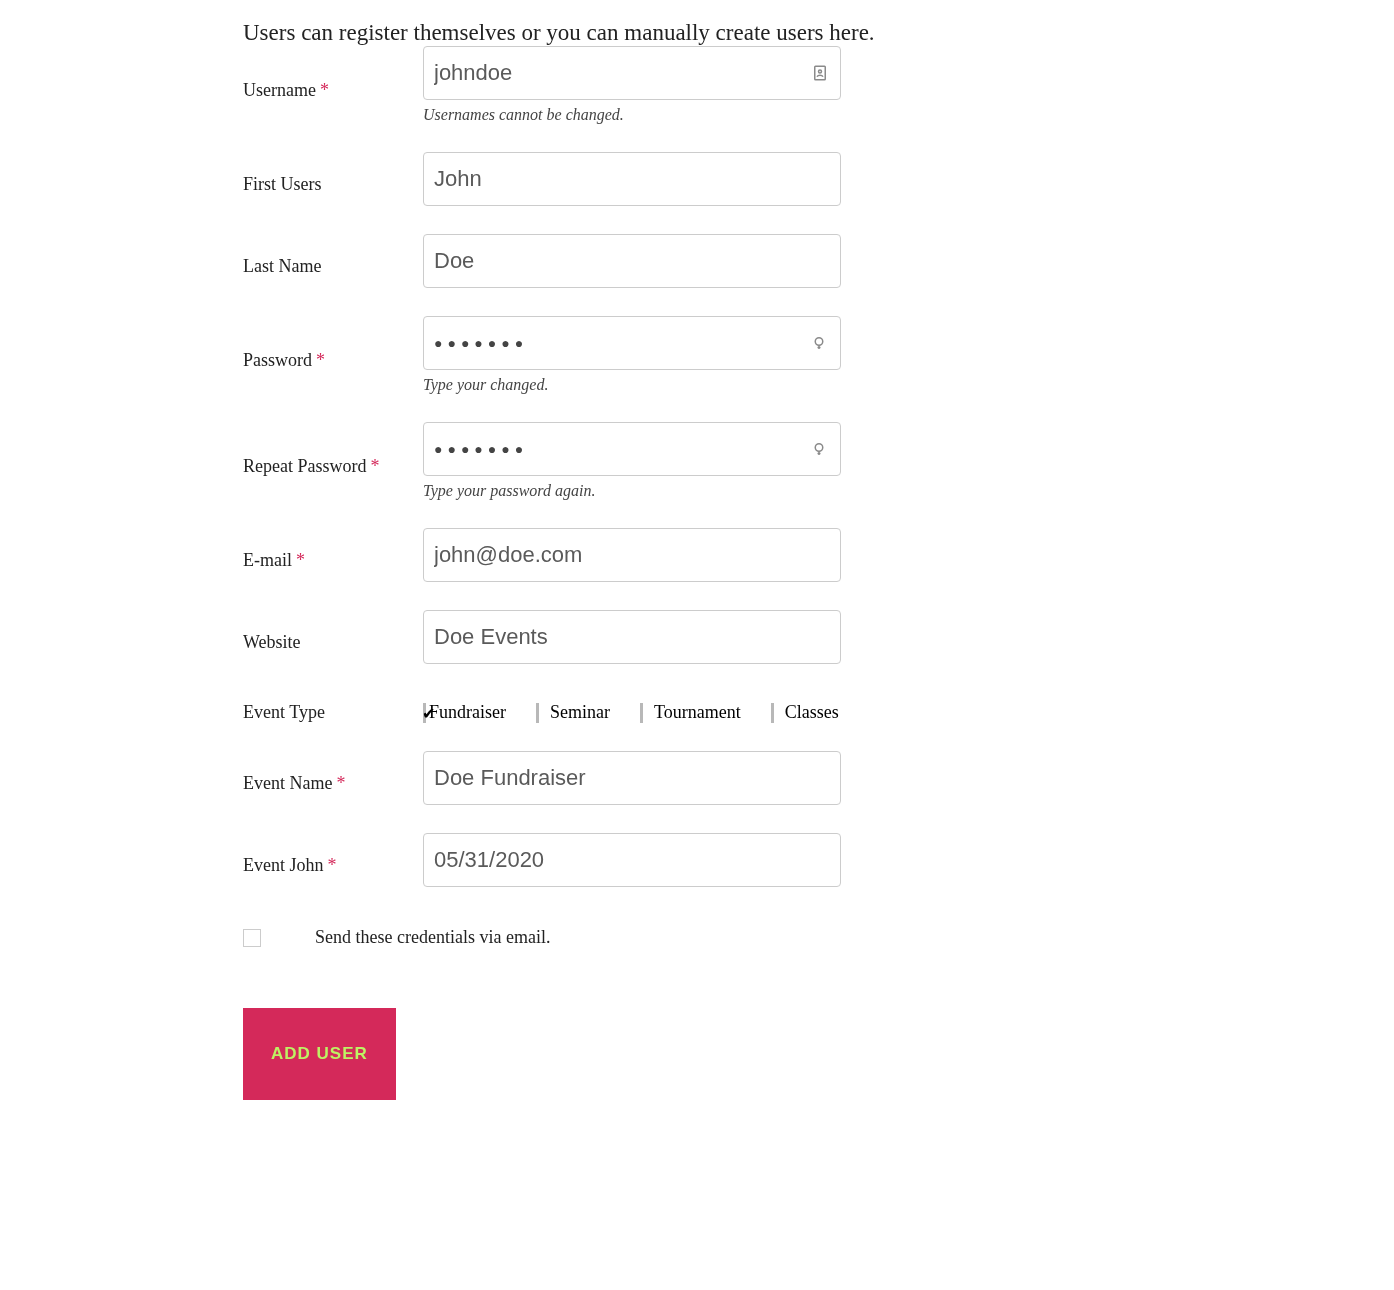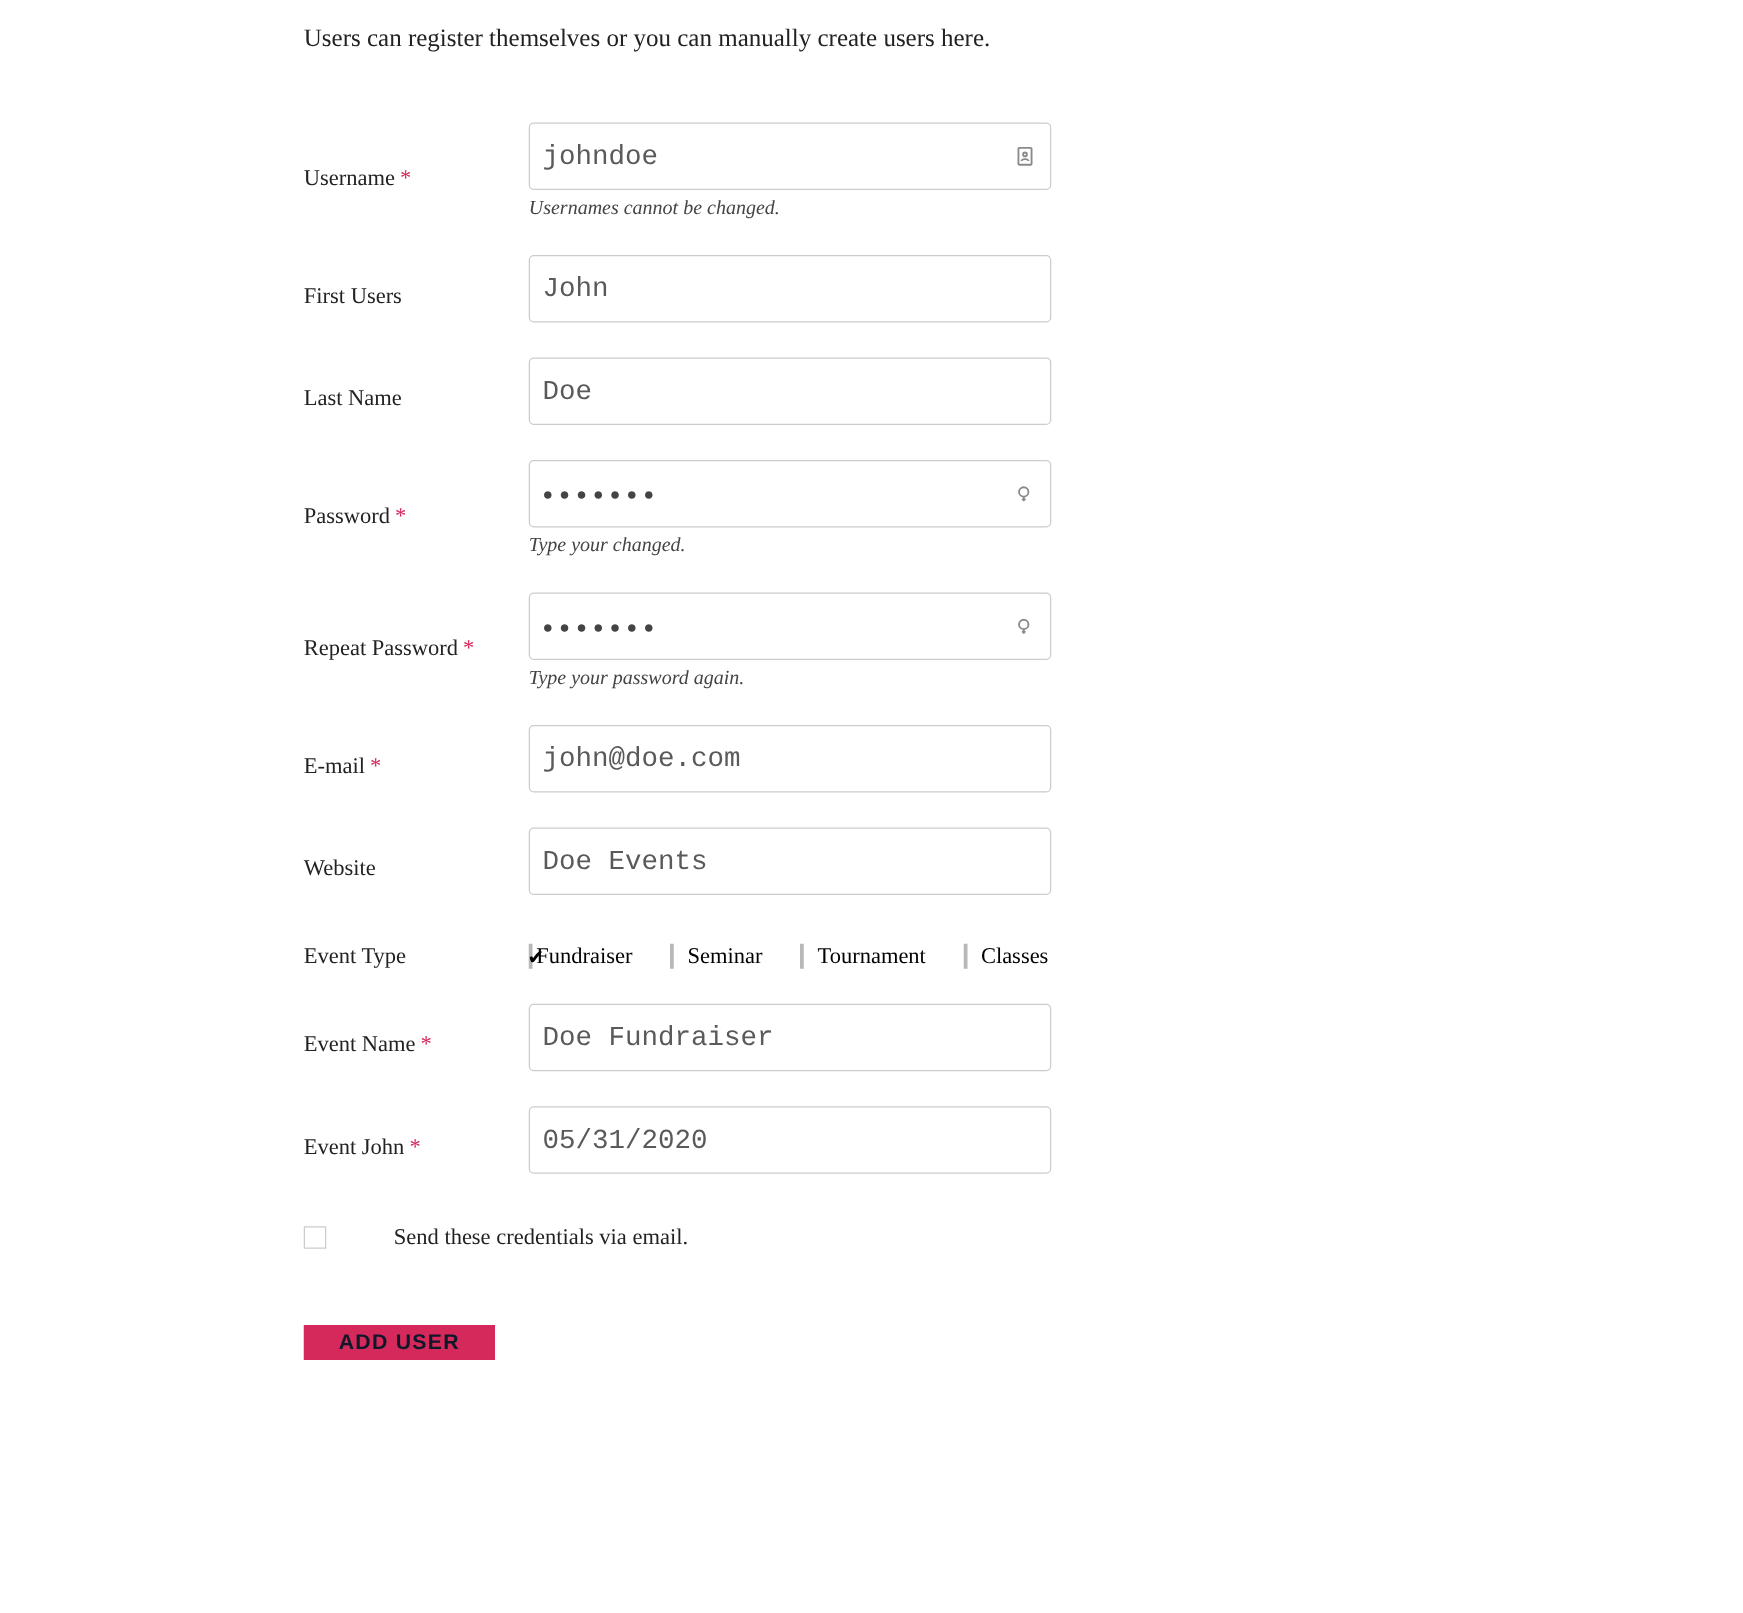--- a/index.html
+++ b/index.html
@@ -10,23 +10,22 @@
     body {
       font-family: Georgia, 'Times New Roman', serif;
       background: #fff;
       padding: 20px 0 60px 0;
     }
     .container {
       max-width: 840px;
       margin-left: 243px;
     }
     .intro {
-      font-size: 20px;
+      font-size: 23px;
       color: #222;
-      margin-bottom: 55px;
     }
     .form-row {
       display: flex;
       align-items: center;
       margin-bottom: 28px;
     }
     .label-col {
       width: 180px;
       padding-top: 10px;
       font-size: 18px;
@@ -40,21 +39,21 @@
       flex: 1;
       max-width: 418px;
     }
     .text-input {
       width: 100%;
       height: 54px;
       border: 1px solid #ccc;
       border-radius: 4px;
       padding: 0 44px 0 10px;
       font-size: 22px;
-      font-family: Liberation Mono, monospace;
+      font-family: Liberation Sans, sans-serif;
       color: #5a5a5a;
     }
     .text-input::placeholder {
       color: #5a5a5a;
     }
     .input-wrapper {
       position: relative;
     }
     .input-icon {
       position: absolute;
@@ -113,23 +112,23 @@
       background: #fff;
       margin-right: 14px;
     }
     .send-creds-label {
       font-size: 18px;
       color: #222;
       margin-left: 40px;
     }
     .add-user-btn {
       background: #d4295a;
-      color: #0f172a;
+      color: #bef264;
       border: none;
-      padding: 4px 28px;
+      padding: 36px 28px;
       font-size: 17px;
       font-weight: bold;
       font-family: Arial, Helvetica, sans-serif;
       letter-spacing: 1px;
       cursor: pointer;
     }
     .password-dots {
       font-family: Arial, sans-serif;
       letter-spacing: 5px;
       font-size: 14px;

